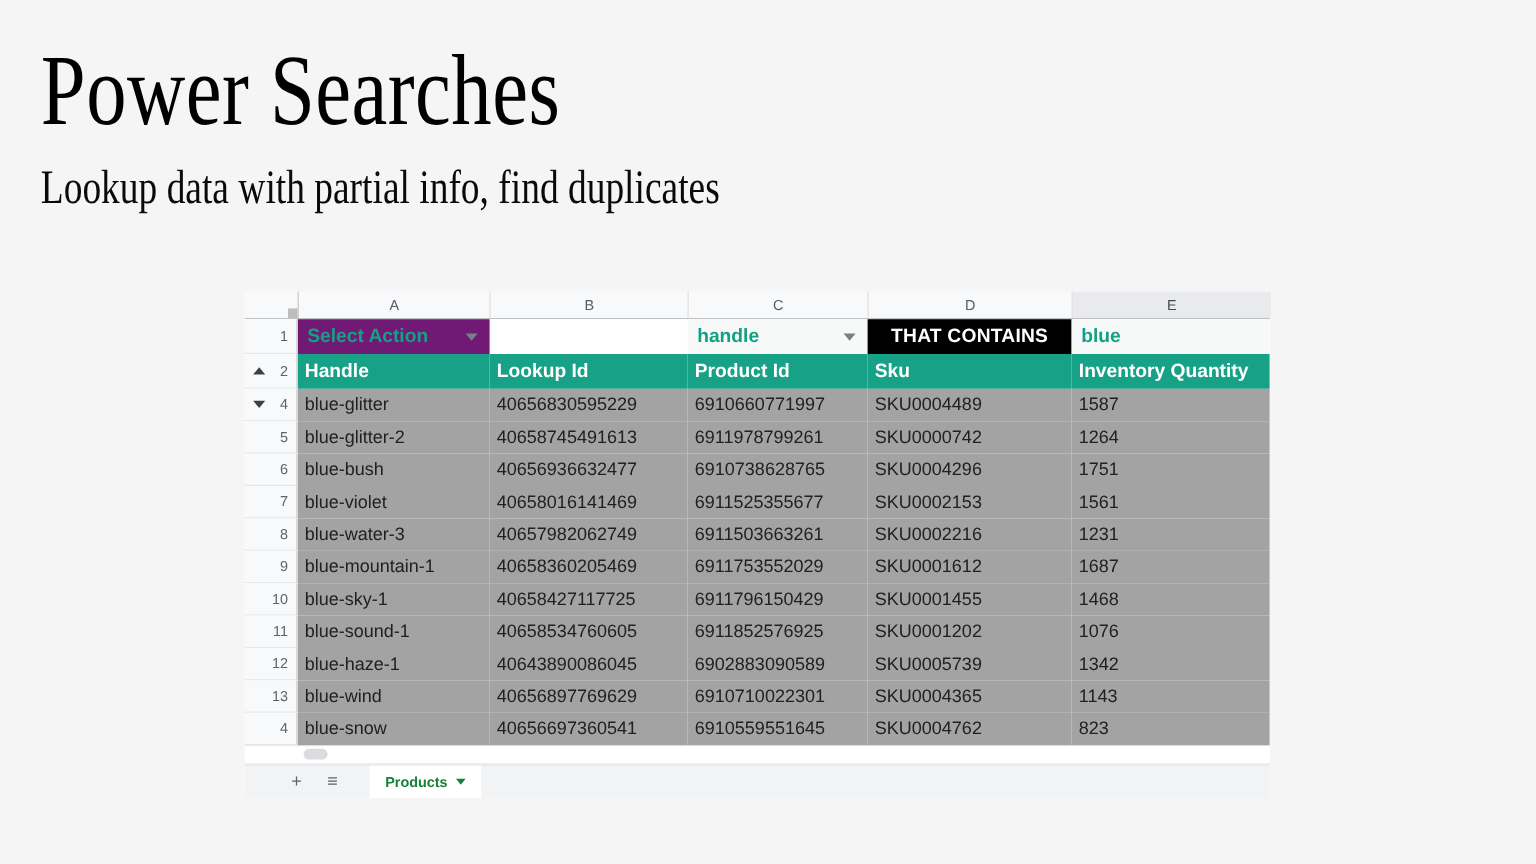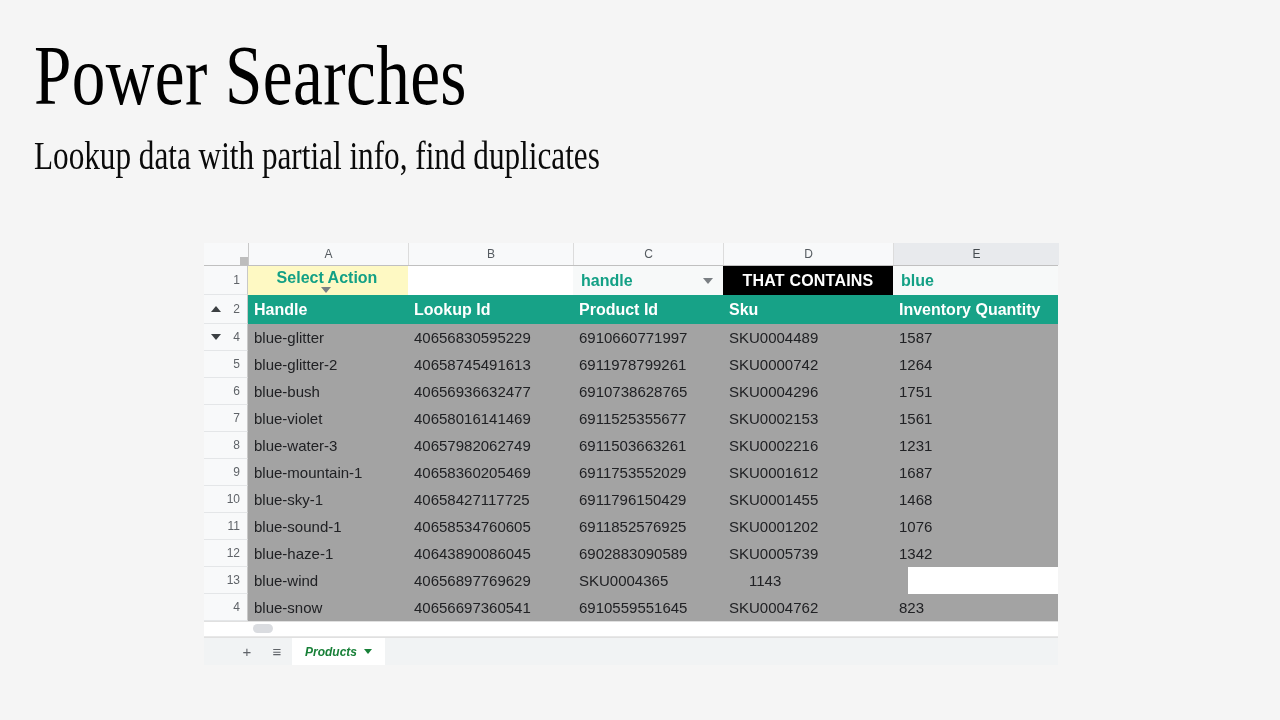--- a/index.html
+++ b/index.html
@@ -147,27 +147,26 @@
     padding: 0 6px;
     overflow: hidden;
     white-space: nowrap;
     font-family: "Liberation Sans", sans-serif;
   }
 
   
   .row-controls { height: 29px; }
   .row-controls .rowhead { border-bottom: 1px solid #e4e6e8; }
   .cell-action {
-    background: #fef9c3;
+    background: #701a75;
     color: #13a085;
     font-weight: bold;
     font-size: 16px;
-    justify-content: center;
+    justify-content: space-between;
     padding-right: 10px;
-    flex-direction: column;
   }
   .cell-action .label { padding-left: 2px; }
   .cap-black {
     background: #000000;
     color: #ffffff;
     font-weight: bold;
     font-size: 16px;
     justify-content: center;
     letter-spacing: 0.2px;
   }
@@ -248,22 +247,21 @@
   .tab-chip {
     display: flex;
     align-items: center;
     gap: 7px;
     height: 27px;
     padding: 0 13px;
     background: #ffffff;
     color: #188038;
     font-size: 12px;
     font-weight: bold;
-    margin-left: 0;
-    font-style: italic;
+    margin-left: 16px;
   }
   .tab-chip .caret-sm {
     width: 0; height: 0;
     border-left: 4px solid transparent;
     border-right: 4px solid transparent;
     border-top: 5px solid #188038;
   }
 </style>
 </head>
 <body>
@@ -406,20 +404,21 @@
           <div class="cell cw-c num">6902883090589</div>
           <div class="cell cw-d num">SKU0005739</div>
           <div class="cell cw-e num">1342</div>
         </div>
         <div class="row row-data">
           <div class="rowhead">
             <span>13</span>
           </div>
           <div class="cell cw-a">blue-wind</div>
           <div class="cell cw-b num">40656897769629</div>
+          <div class="cell cw-c num">6910710022301</div>
           <div class="cell cw-d num">SKU0004365</div>
           <div class="cell cw-e num">1143</div>
         </div>
         <div class="row row-data">
           <div class="rowhead">
             <span>4</span>
           </div>
           <div class="cell cw-a">blue-snow</div>
           <div class="cell cw-b num">40656697360541</div>
           <div class="cell cw-c num">6910559551645</div>

